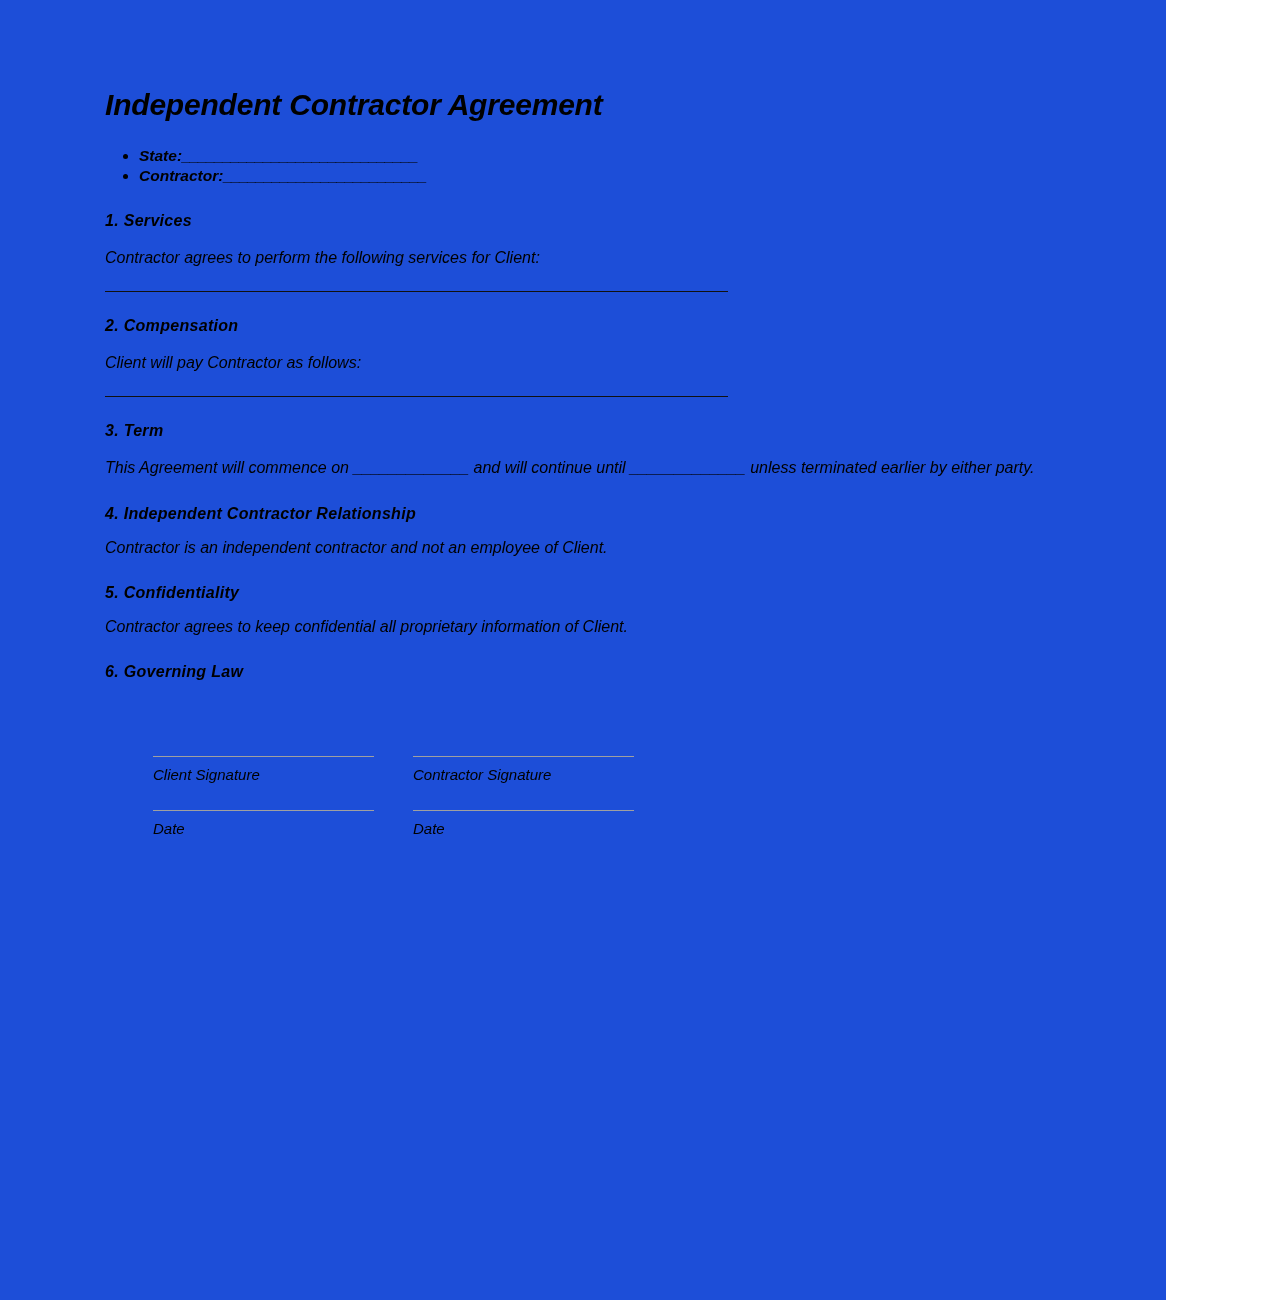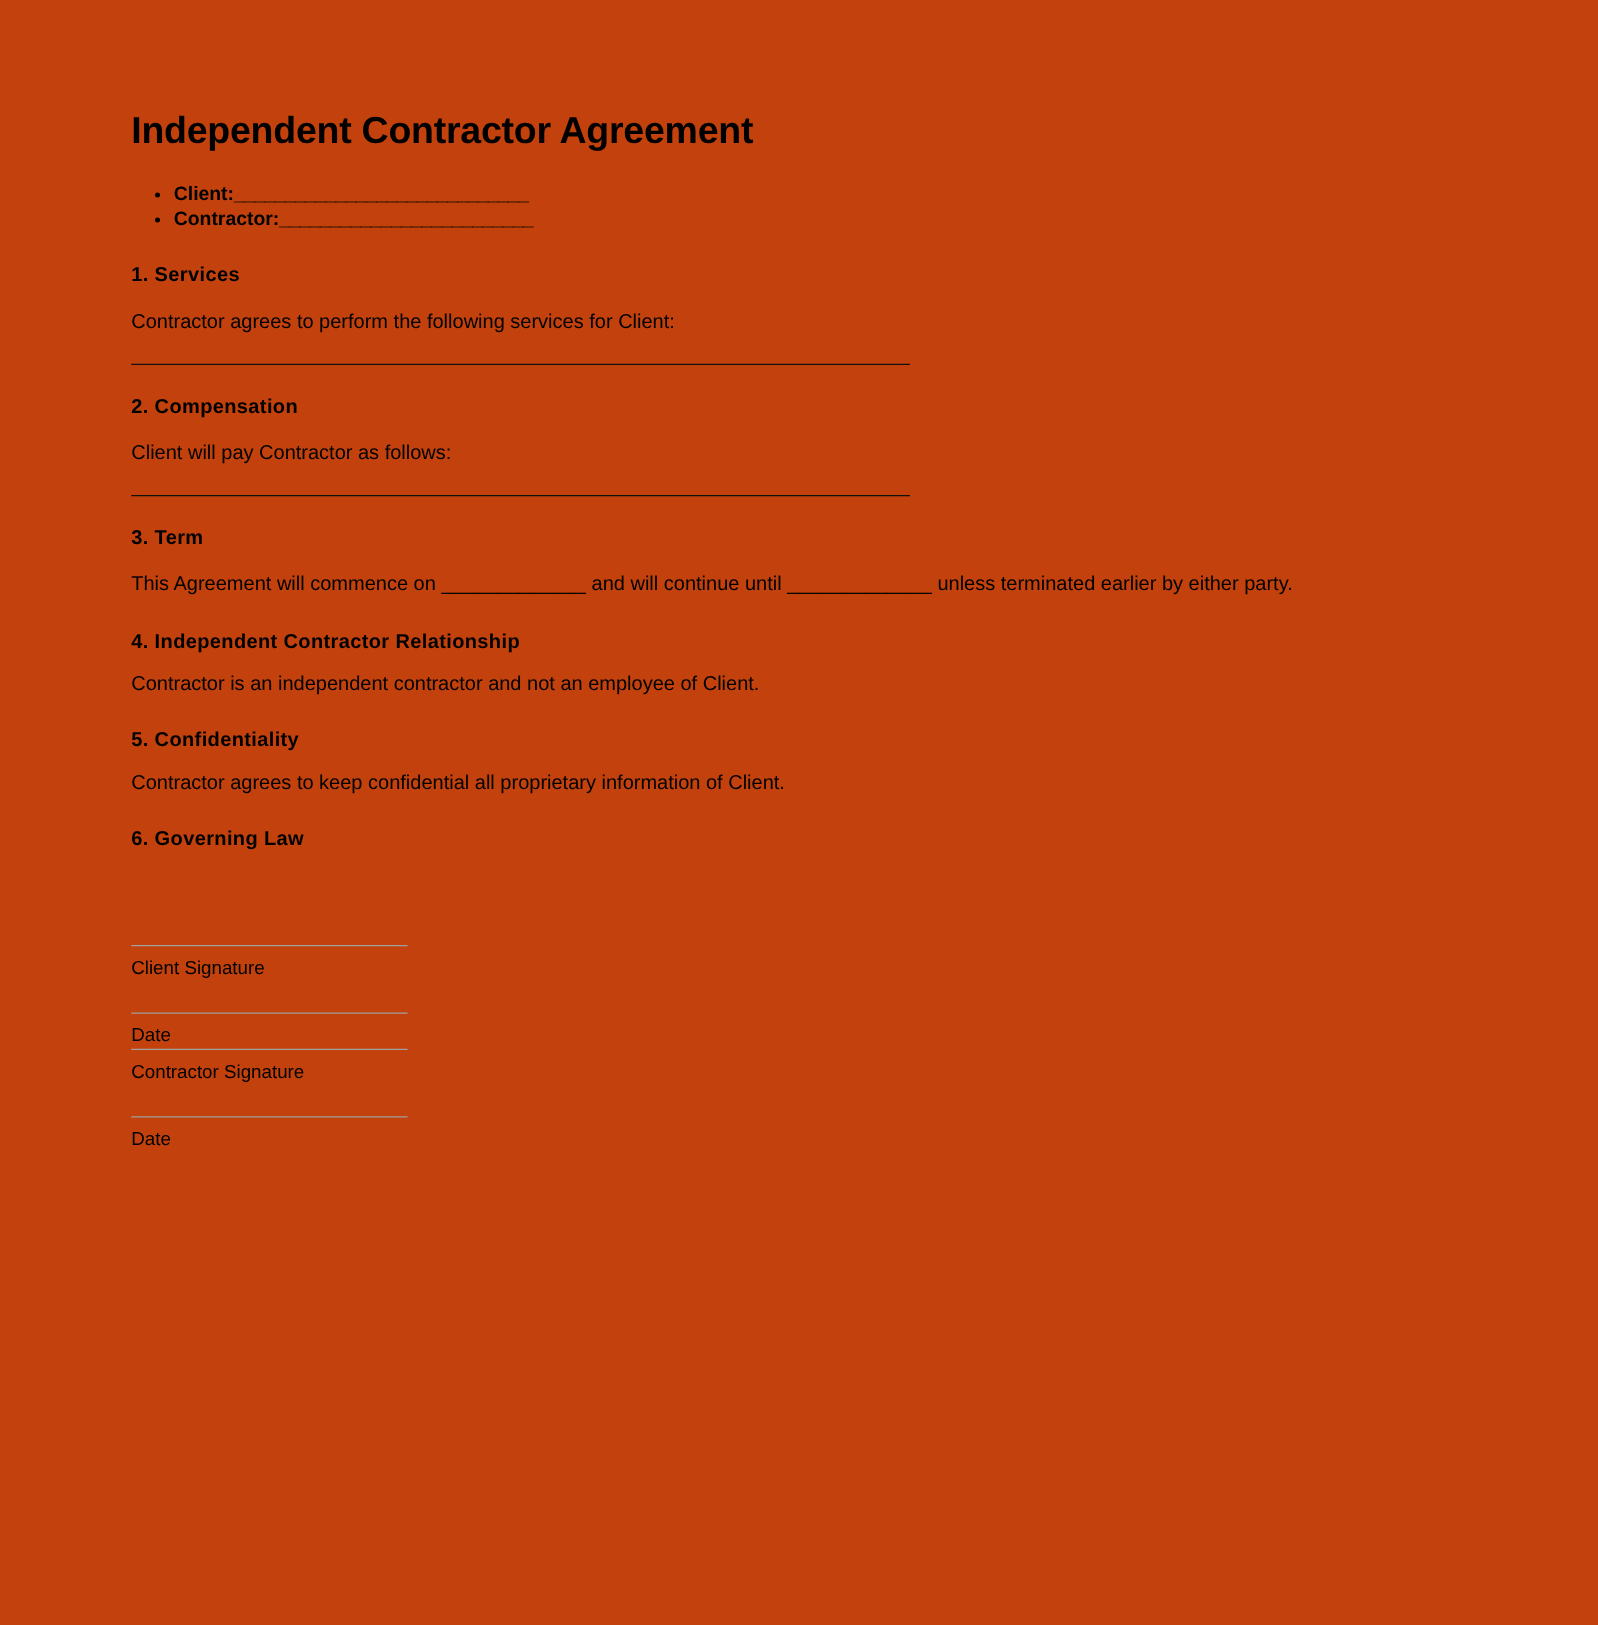--- a/index.html
+++ b/index.html
@@ -11,24 +11,25 @@
   body {
     width: 1278px;
     height: 1300px;
     font-family: "Liberation Sans", sans-serif;
     color: #000000;
     -webkit-font-smoothing: none;
   }
 
   .page {
     box-sizing: border-box;
-    width: 1278px;
+    width: 1166px;
     min-height: 1300px;
     padding: 88px 105px 40px 105px;
-    background: #c2410c;
+    background: #1d4ed8;
+    font-style: italic;
   }
 
   .doc-title {
     font-size: 30px;
     font-weight: bold;
     line-height: 1.12;
     margin: 0 0 24px 0;
     letter-spacing: -0.2px;
     color: #000;
   }
@@ -83,21 +84,22 @@
     width: 623px;
     height: 0;
     border: 0;
     border-top: 1.6px solid #111111;
     margin: 22px 0 0 0;
   }
 
   .sig-block {
     margin-top: 74px;
     display: flex;
-    flex-direction: column;
+    flex-direction: row;
+    margin-left: 48px;
   }
   .sig-col {
     width: 221px;
     margin-right: 39px;
   }
   .sig-line {
     height: 0;
     border: 0;
     border-top: 1px solid #a0a0a0;
     margin: 0 0 8px 0;
@@ -116,21 +118,21 @@
 </head>
 <body>
 
 <div class="page">
 
   <h1 class="doc-title">Independent Contractor Agreement</h1>
 
 
   <ul class="parties">
     <li>
-      <span class="party-label">Client:</span><span class="fill">_____________________________</span>
+      <span class="party-label">State:</span><span class="fill">_____________________________</span>
     </li>
     <li>
       <span class="party-label">Contractor:</span><span class="fill">_________________________</span>
     </li>
   </ul>
 
   <h2 class="section-heading">1. Services</h2>
   <p class="body-text">Contractor agrees to perform the following services for Client:</p>
   <hr class="write-rule">
 

